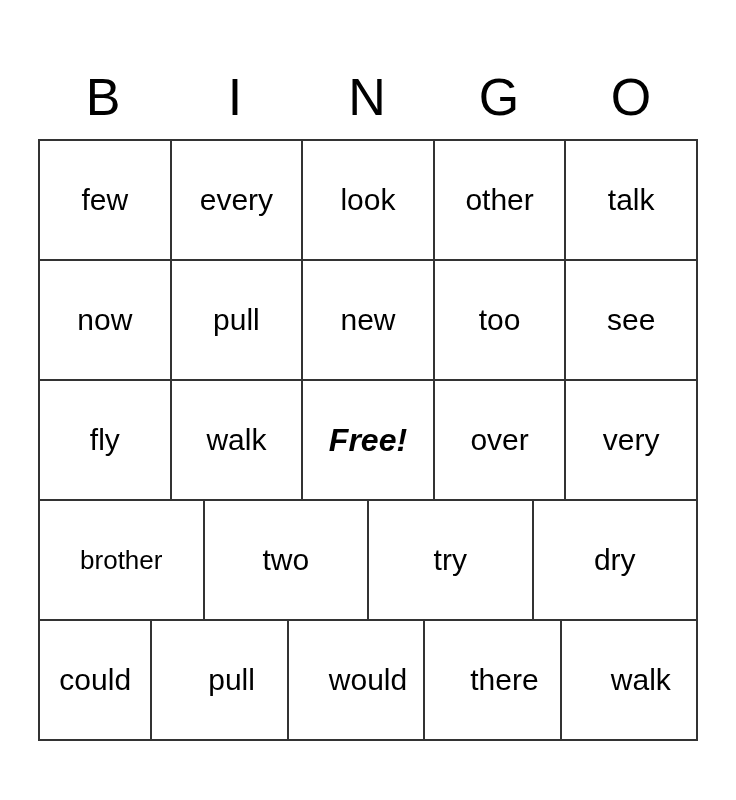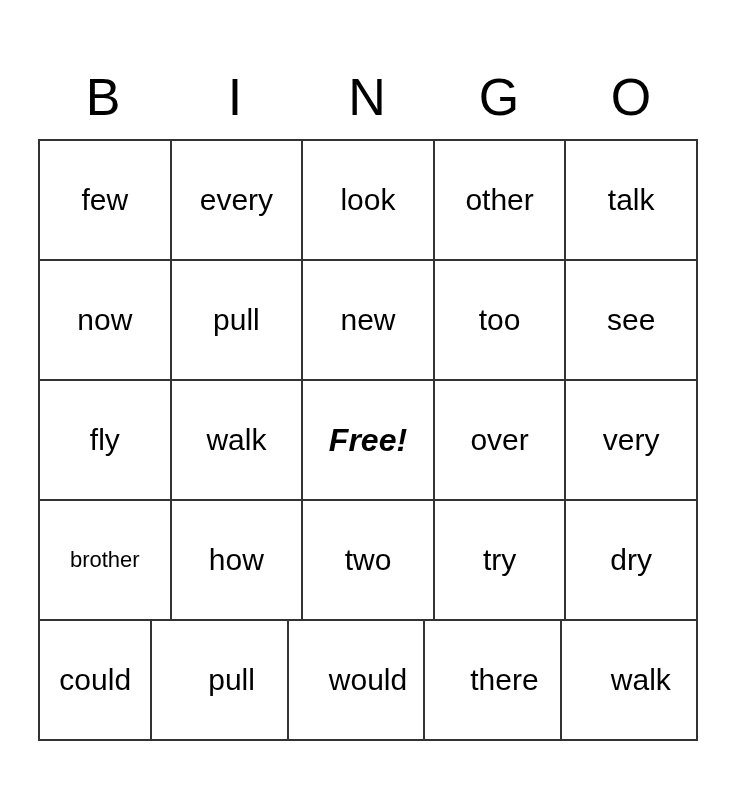--- a/index.html
+++ b/index.html
@@ -72,21 +72,21 @@
       border-right: none;
     }
 
     .bingo-cell.free {
       font-weight: bold;
       font-size: 32px;
       font-style: italic;
     }
 
     .bingo-cell.small-text {
-      font-size: 22px;
+      font-size: 26px;
     }
   </style>
 </head>
 <body>
 
 <div class="bingo-container">
   <div class="bingo-header">
   <div class="bingo-header-cell">B</div>
       <div class="bingo-header-cell">I</div>
       <div class="bingo-header-cell">N</div>
@@ -110,21 +110,20 @@
       </div>
       <div class="bingo-row">
         <div class="bingo-cell">fly</div>
         <div class="bingo-cell">walk</div>
         <div class="bingo-cell free">Free!</div>
         <div class="bingo-cell">over</div>
         <div class="bingo-cell">very</div>
       </div>
       <div class="bingo-row">
         <div class="bingo-cell small-text">brother</div>
-        <div class="bingo-cell">how</div>
         <div class="bingo-cell">two</div>
         <div class="bingo-cell">try</div>
         <div class="bingo-cell">dry</div>
       </div>
       <div class="bingo-row">
         <div class="bingo-cell">could</div>
         <div class="bingo-cell">pull</div>
         <div class="bingo-cell">would</div>
         <div class="bingo-cell">there</div>
         <div class="bingo-cell">walk</div>

